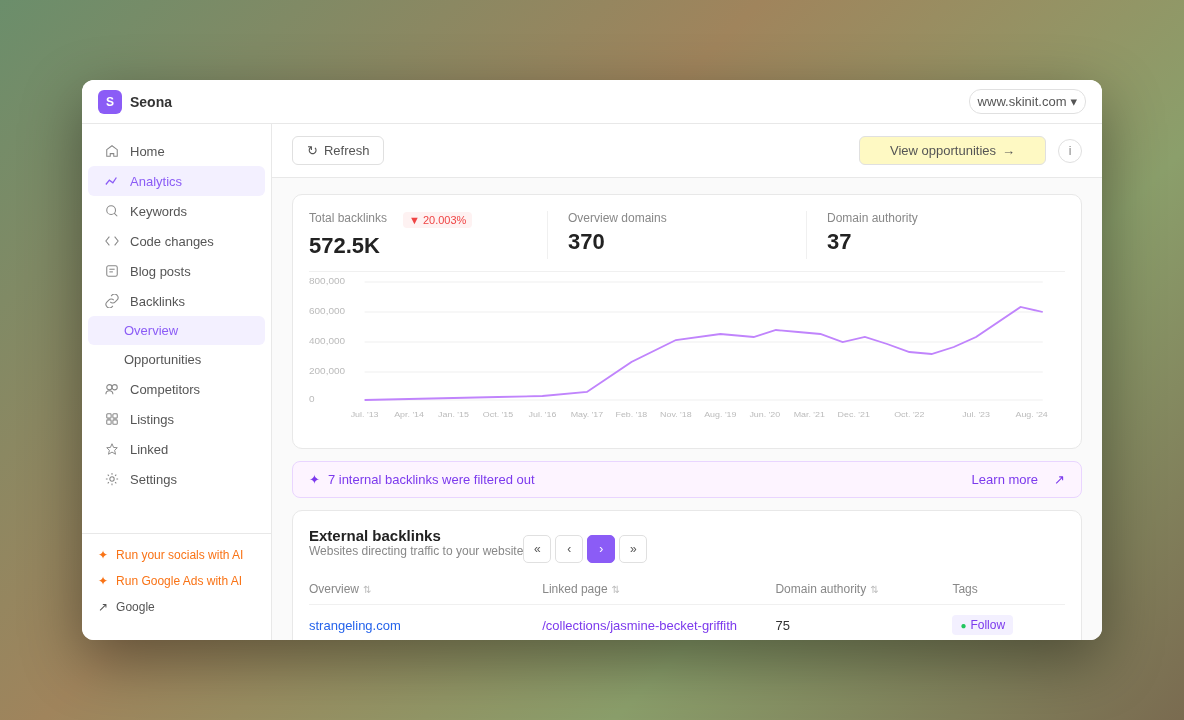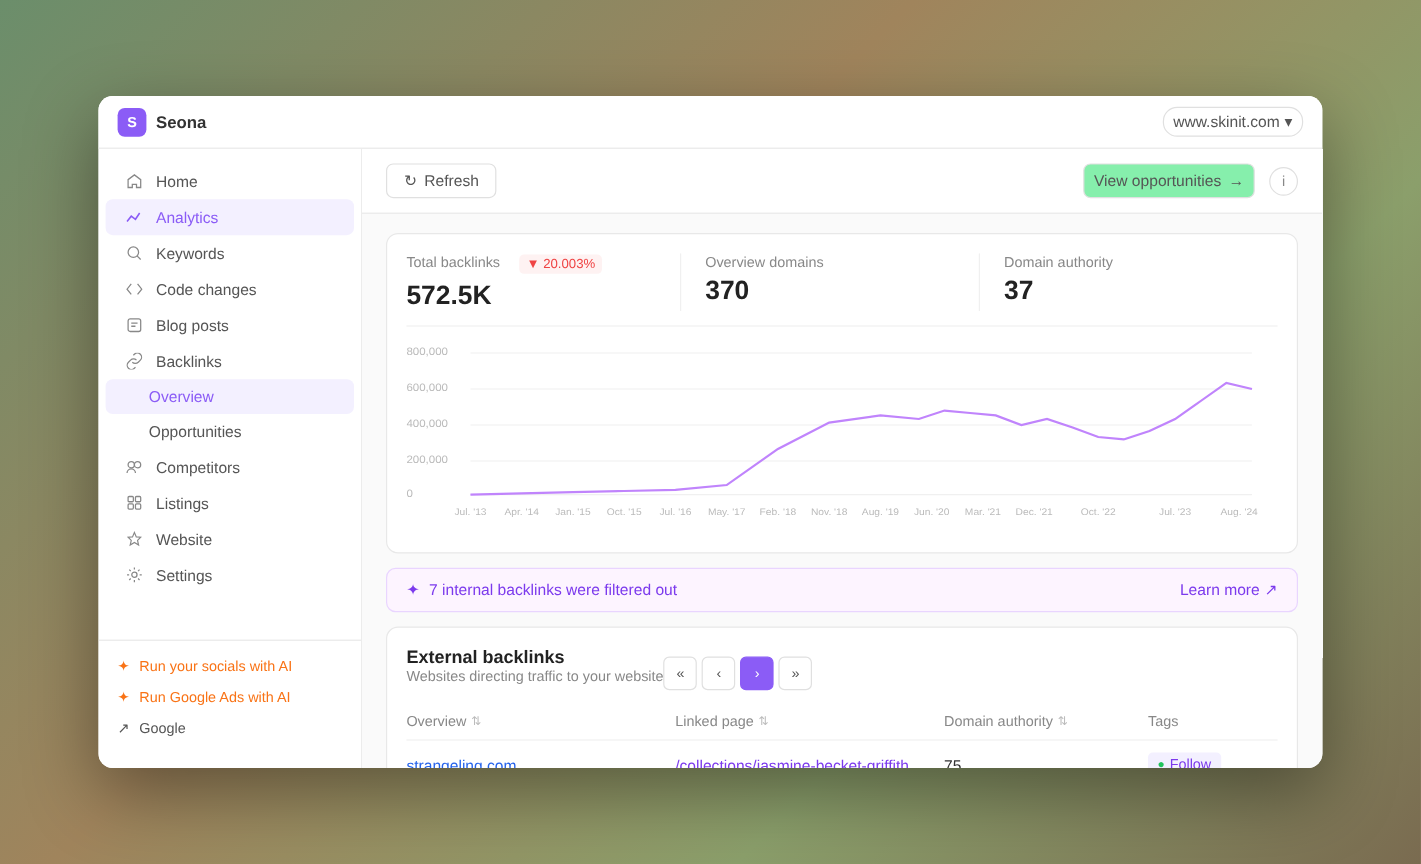--- a/index.html
+++ b/index.html
@@ -64,21 +64,21 @@
       padding: 4px 8px;
       border-radius: 12px;
       border: 1px solid #e0e0e0;
     }
     .main-content {
       display: flex;
       flex: 1;
       overflow: hidden;
     }
     .sidebar {
-      width: 220px;
+      width: 190px;
       border-right: 1px solid #e8e8e8;
       display: flex;
       flex-direction: column;
       padding: 12px 0;
       flex-shrink: 0;
       overflow-y: auto;
       background: #fff;
     }
     .nav-item {
       display: flex;
@@ -156,27 +156,27 @@
     }
     .header-right {
       display: flex;
       align-items: center;
       gap: 12px;
     }
     .view-opportunities-btn {
       display: flex;
       align-items: center;
       gap: 6px;
-      padding: 6px 8px;
+      padding: 6px 30px;
       font-size: 13px;
       color: #555;
       cursor: pointer;
       border: 1px solid #e0e0e0;
       border-radius: 6px;
-      background: #86efac;
+      background: #fef9c3;
     }
     .info-icon {
       width: 24px;
       height: 24px;
       border: 1px solid #e0e0e0;
       border-radius: 50%;
       display: flex;
       align-items: center;
       justify-content: center;
       font-size: 12px;
@@ -191,21 +191,20 @@
       border: 1px solid #e8e8e8;
       border-radius: 10px;
       padding: 16px;
       margin-bottom: 12px;
     }
     .stats-row {
       display: flex;
       gap: 0;
       border-bottom: 1px solid #f0f0f0;
       padding-bottom: 12px;
-      margin-bottom: 12px;
     }
     .stat-item {
       flex: 1;
       padding-right: 20px;
     }
     .stat-item + .stat-item {
       border-left: 1px solid #f0f0f0;
       padding-left: 20px;
     }
     .stat-label {
@@ -254,21 +253,21 @@
       display: flex;
       align-items: center;
       gap: 8px;
     }
     .learn-more-link {
       font-size: 13px;
       color: #7c3aed;
       cursor: pointer;
       text-decoration: none;
       display: flex;
-      gap: 4px;
+      gap: 16px;
     }
     .external-backlinks-section {
       background: #fff;
       border: 1px solid #e8e8e8;
       border-radius: 10px;
       padding: 16px;
     }
     .section-header {
       display: flex;
       align-items: center;
@@ -453,21 +452,21 @@
             </svg>
         </span>
         <span>Listings</span>
       </div>
       <div class="nav-item">
         <span class="nav-icon">
           <svg width="14" height="14" viewBox="0 0 16 16" fill="none">
               <polygon points="8,2 9.8,6.2 14,6.5 11,9.5 12,14 8,11.5 4,14 5,9.5 2,6.5 6.2,6.2" stroke="#888" stroke-width="1.1" fill="none"></polygon>
             </svg>
         </span>
-        <span>Website</span>
+        <span>Linked</span>
       </div>
       <div class="nav-item">
         <span class="nav-icon">
           <svg width="14" height="14" viewBox="0 0 16 16" fill="none">
               <circle cx="8" cy="8" r="2.5" stroke="#888" stroke-width="1.2"></circle>
               <path d="M8 1v2M8 13v2M1 8h2M13 8h2M3.1 3.1l1.4 1.4M11.5 11.5l1.4 1.4M3.1 12.9l1.4-1.4M11.5 4.5l1.4-1.4" stroke="#888" stroke-width="1.2"></path>
             </svg>
         </span>
         <span>Settings</span>
       </div>

